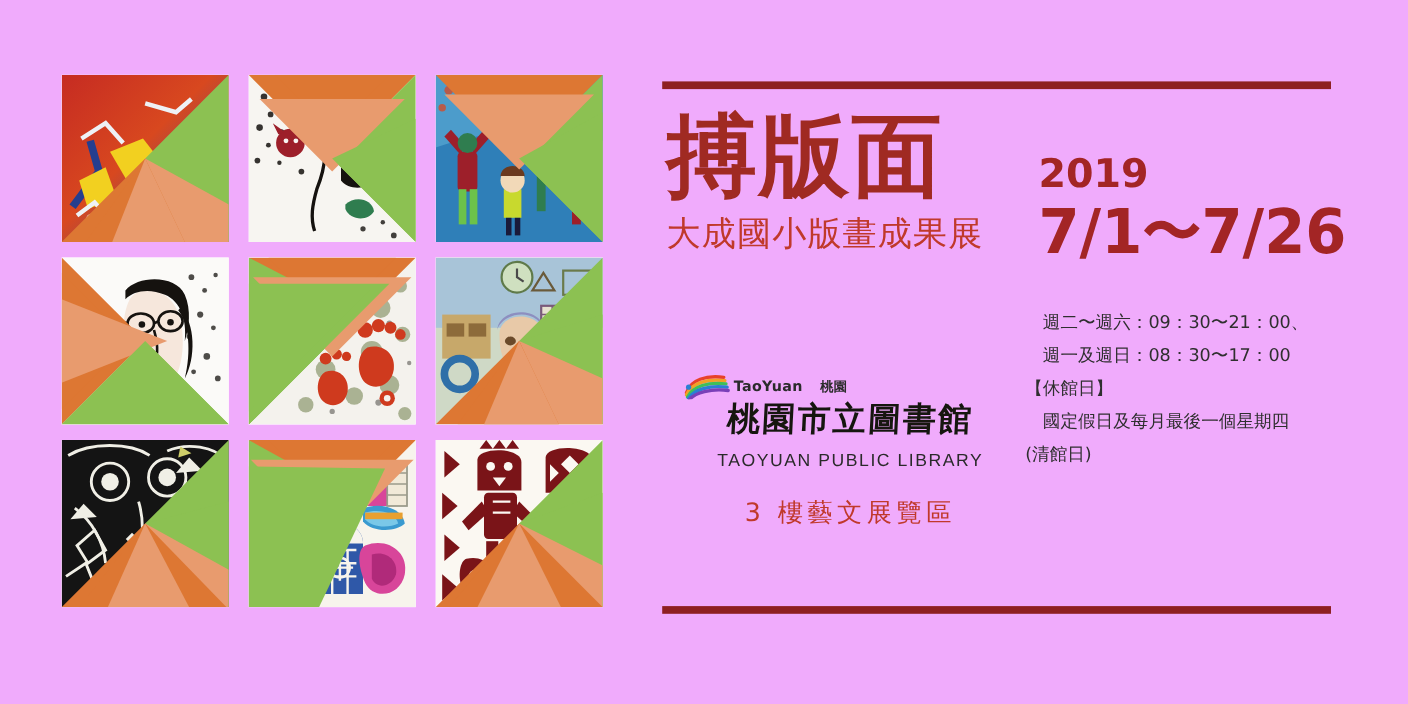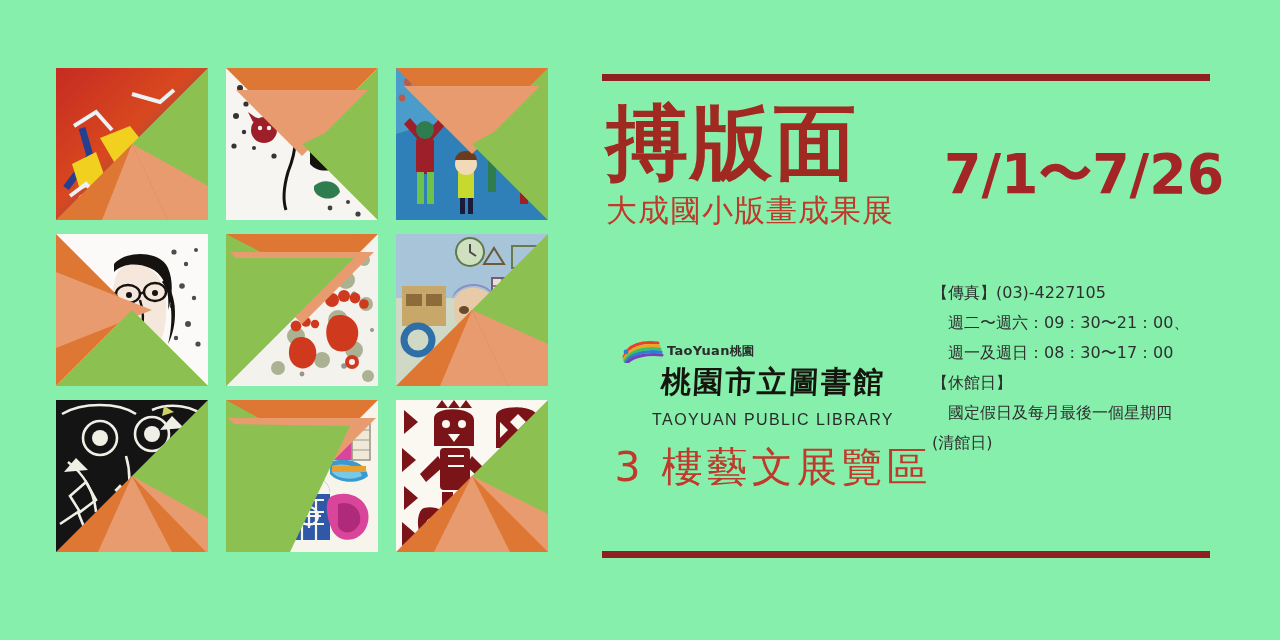--- a/index.html
+++ b/index.html
@@ -2,21 +2,21 @@
 <html lang="zh-Hant"><head>
 <meta charset="utf-8">
 <style>
   html,body{margin:0;padding:0;}
   body{
     width:1280px;height:640px;overflow:hidden;
     background:#dcdcdc;
     font-family:"Liberation Sans","DejaVu Sans",sans-serif;
     position:relative;
   }
-  #poster{position:absolute;inset:0;width:1280px;height:640px;background:#86efac;}
+  #poster{position:absolute;inset:0;width:1280px;height:640px;background:#f0abfc;}
 
   
   #art-grid{
     position:absolute;left:56px;top:68px;
     width:512px;height:512px;
     display:grid;
     grid-template-columns:152px 152px 152px;
     grid-template-rows:152px 152px 152px;
     column-gap:18px;row-gap:14px;
   }
@@ -40,21 +40,21 @@
   #main-title{
     font-family:"DejaVu Sans","Liberation Sans",sans-serif;
     font-weight:700;
     font-size:82px;
     line-height:86px;
     letter-spacing:2px;
     color:#a02a22;
     white-space:nowrap;
   }
   #sub-title{
-    font-family:Liberation Mono, monospace;
+    font-family:Liberation Sans, sans-serif;
     font-size:31px;
     line-height:34px;
     letter-spacing:1px;
     color:#c0392b;
     margin-top:10px;
     white-space:nowrap;
   }
 
   #date-block{position:absolute;left:342px;top:80px;text-align:left;}
   #year{
@@ -72,40 +72,40 @@
   
   #venue{position:absolute;left:6px;top:278px;width:330px;text-align:center;}
   #ty-emblem{display:flex;align-items:center;justify-content:flex-start;
     margin-left:12px;height:26px;}
   #ty-swoosh{width:44px;height:24px;}
   #ty-word{
     font-family:"DejaVu Sans","Liberation Sans",sans-serif;
     font-weight:700;font-size:13px;color:#2b2b2b;margin-left:3px;
     letter-spacing:.3px;line-height:13px;
   }
-  #ty-word .cn{font-size:12px;margin-left:0;}
+  #ty-word .cn{font-size:12px;margin-left:16px;}
   #lib-cn{
     font-family:"DejaVu Serif","Liberation Serif",serif;
     font-weight:700;font-size:30px;line-height:34px;color:#16160f;
     letter-spacing:2px;margin-top:1px;
     transform:skewX(-3deg);
   }
   #lib-en{
     font-family:"Liberation Sans","DejaVu Sans",sans-serif;
     font-size:16px;letter-spacing:1.4px;color:#2a2a2a;line-height:19px;
     margin-top:11px;
   }
   #branch{
     font-family:"DejaVu Sans","Liberation Sans",sans-serif;
     font-weight:700;font-size:29px;line-height:34px;color:#231f20;
     letter-spacing:1px;margin-top:5px;white-space:nowrap;
   }
   #floor{
     font-family:"DejaVu Sans","Liberation Sans",sans-serif;
-    font-size:41px;line-height:42px;color:#c0392b;
+    font-size:23px;line-height:42px;color:#c0392b;
     letter-spacing:4px;margin-top:17px;white-space:nowrap;
   }
 
   
   #contact{
     position:absolute;left:330px;top:218px;width:290px;
     font-family:"DejaVu Sans","Liberation Sans",sans-serif;
     font-size:16px;line-height:30px;color:#2f2f2f;
   }
   #contact .line{white-space:nowrap;}
@@ -476,20 +476,21 @@
   <div id="info">
 
     <div class="rule top"></div>
 
     <div id="title-block">
       <div id="main-title">搏版面</div>
       <div id="sub-title">大成國小版畫成果展</div>
     </div>
 
     <div id="date-block">
+      <div id="year">2019</div>
       <div id="range">7/1〜7/26</div>
     </div>
 
     <div id="venue">
       <div id="ty-emblem">
         <svg id="ty-swoosh" viewBox="0 0 44 24">
           <path d="M4 18 C8 6 22 2 38 4" stroke="#e8412a" stroke-width="3" fill="none" stroke-linecap="round"></path>
           <path d="M4 20 C9 9 23 5 39 7" stroke="#f2a127" stroke-width="3" fill="none" stroke-linecap="round"></path>
           <path d="M5 22 C10 12 24 8 40 10" stroke="#3fbf5a" stroke-width="3" fill="none" stroke-linecap="round"></path>
           <path d="M6 23 C11 15 25 11 41 13" stroke="#2a7fd4" stroke-width="3" fill="none" stroke-linecap="round"></path>
@@ -497,21 +498,20 @@
           <circle cx="6" cy="13" r="2.4" fill="#2a7fd4"></circle>
         </svg>
         <span id="ty-word"><span>TaoYuan</span><span class="cn">桃園</span></span>
       </div>
       <div id="lib-cn">桃園市立圖書館</div>
       <div id="lib-en">TAOYUAN PUBLIC LIBRARY</div>
       <div id="floor">3 樓藝文展覽區</div>
     </div>
 
     <div id="contact">
-        <div class="line">【傳真】(03)-4227105</div>
         <div class="line indent">週二〜週六：09：30〜21：00、</div>
         <div class="line indent">週一及週日：08：30〜17：00</div>
         <div class="line">【休館日】</div>
         <div class="line indent">國定假日及每月最後一個星期四</div>
         <div class="line">(清館日)</div>
       </div>
 
     <div class="rule bottom"></div>
   </div>
 

